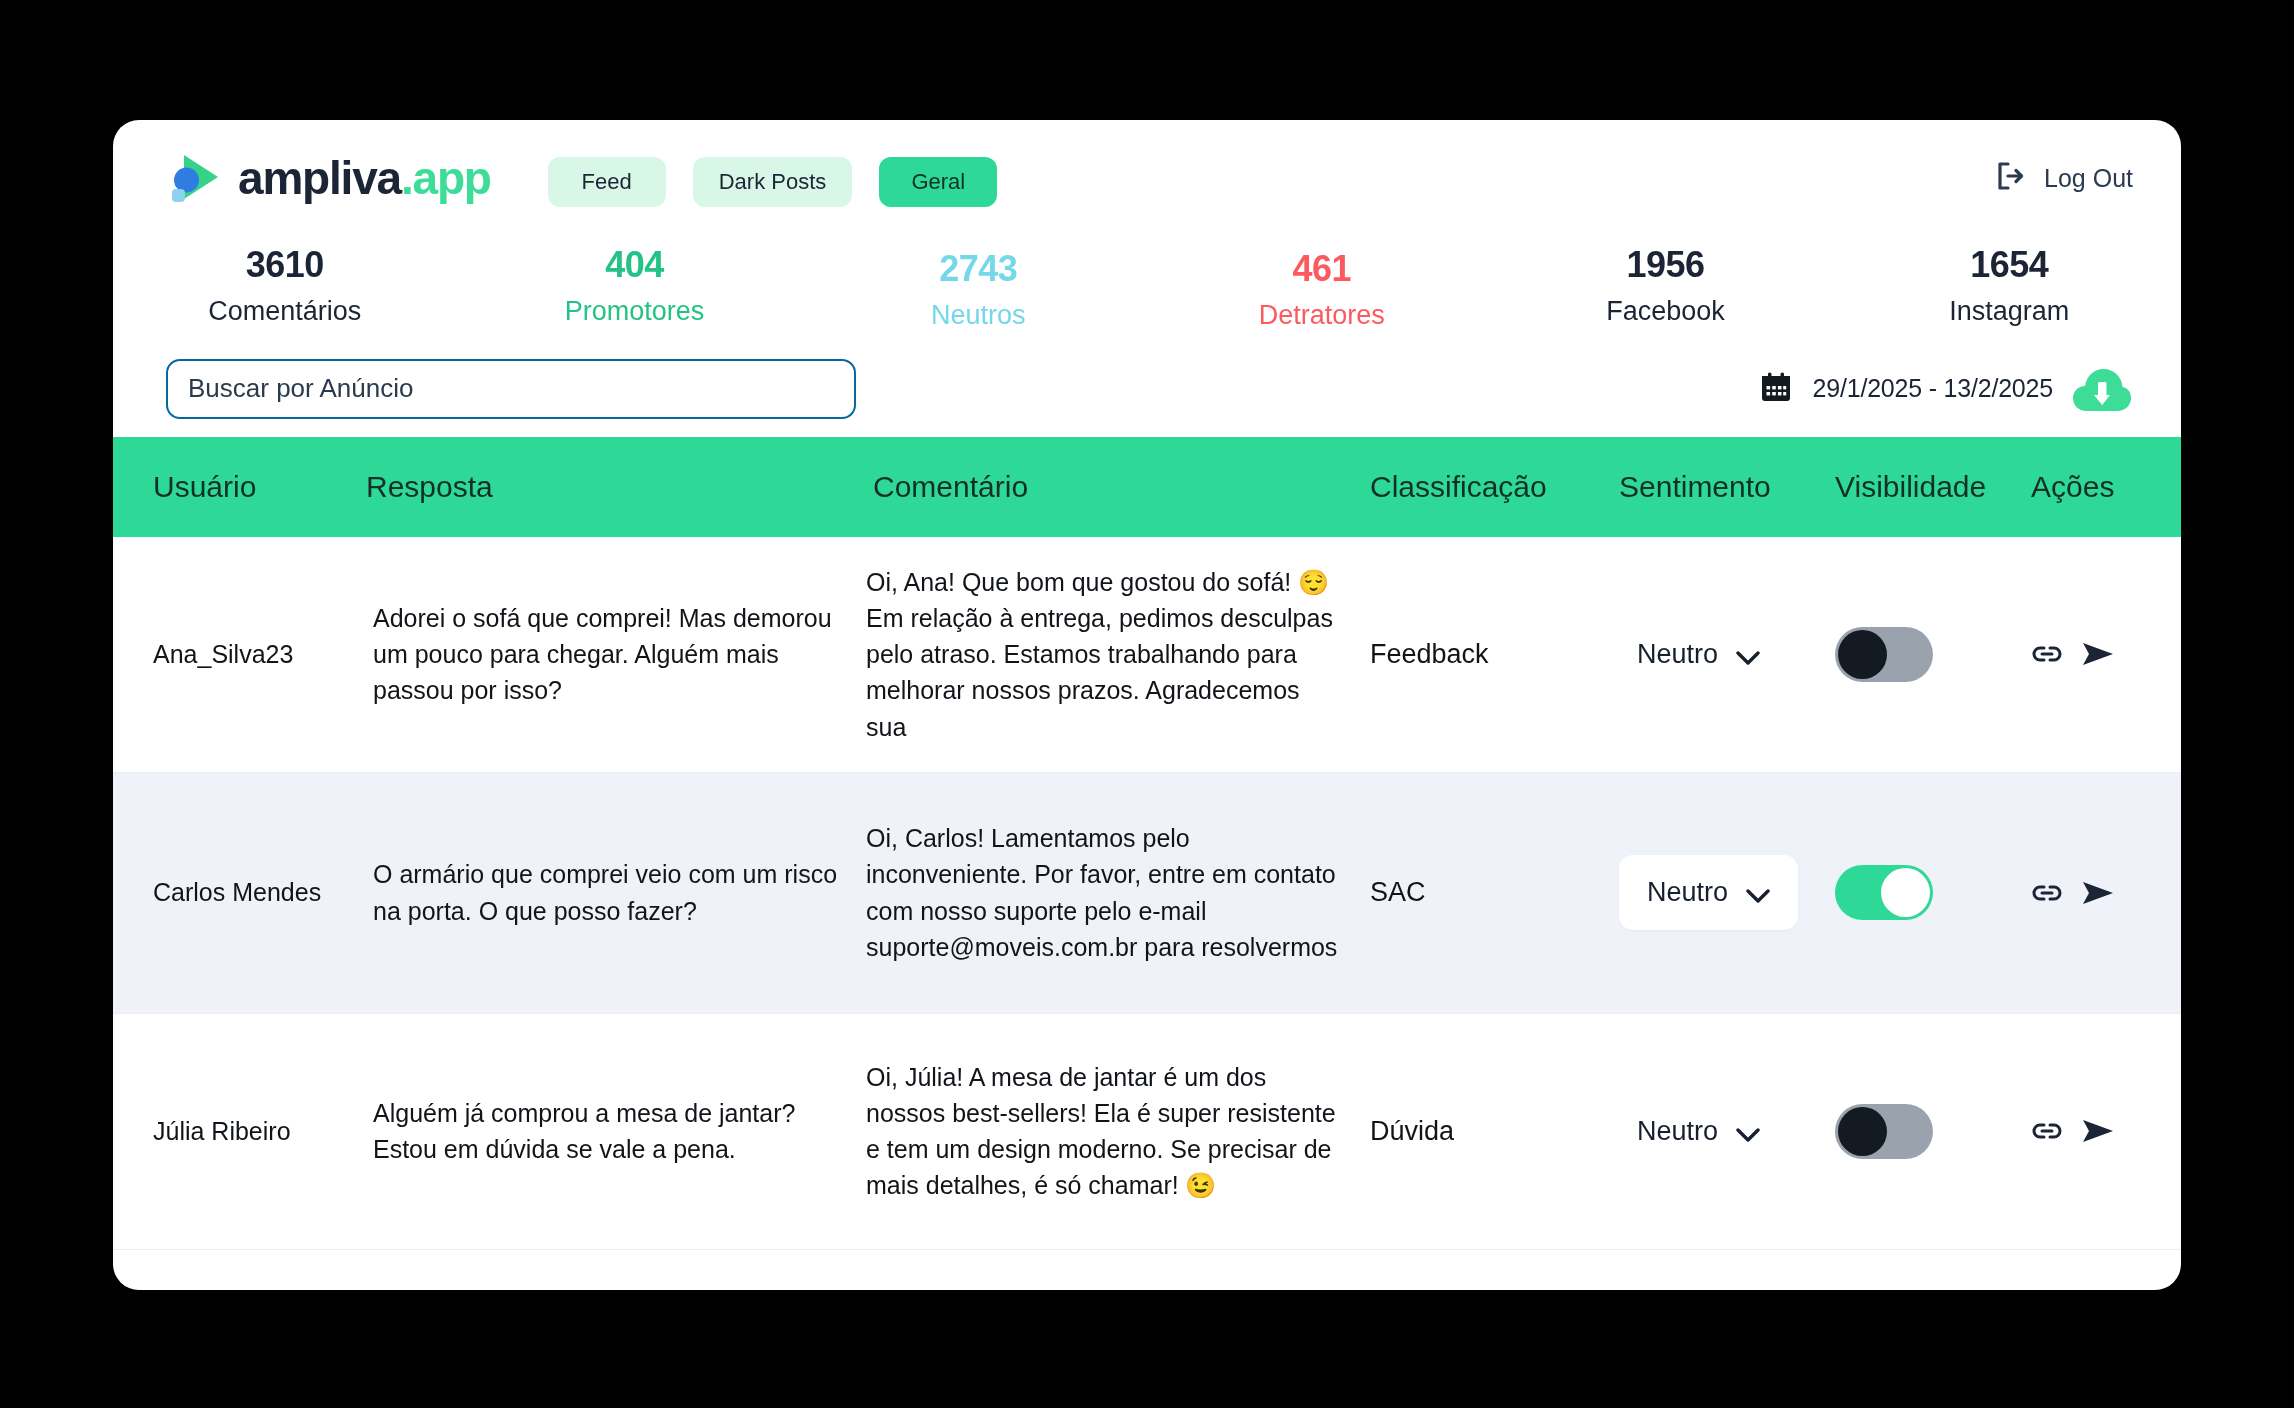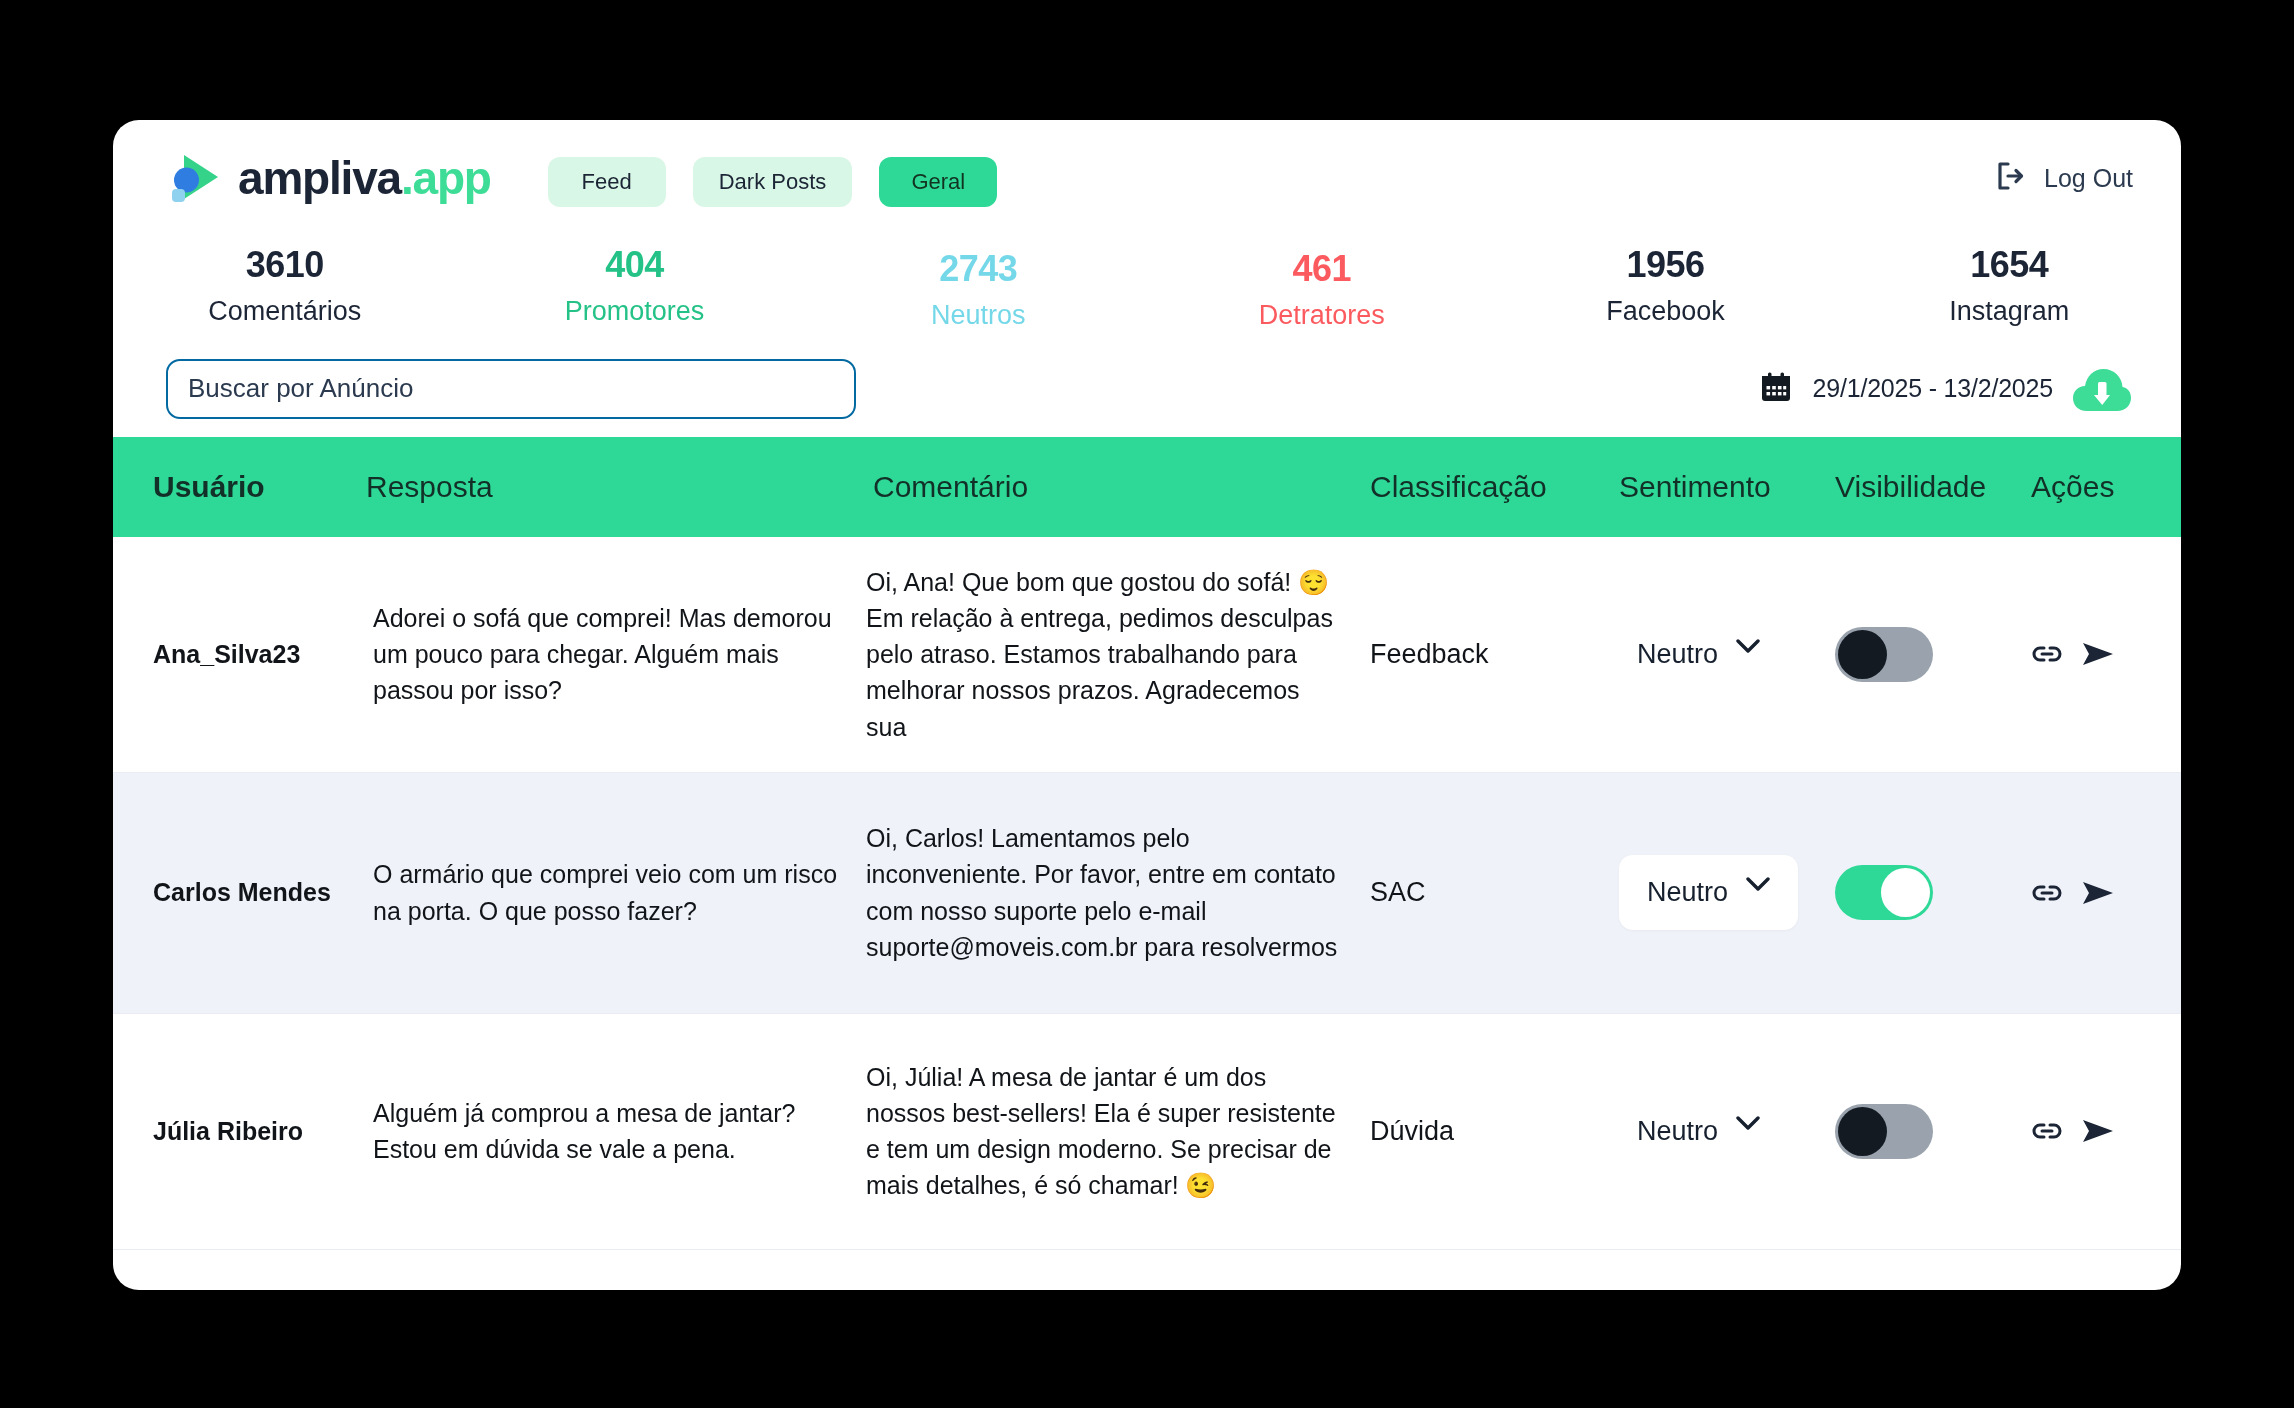--- a/index.html
+++ b/index.html
@@ -197,40 +197,40 @@
     align-items: center;
     border-bottom: 1px solid #e9edf3;
     flex: 0 0 auto;
   }
   .trow.alt { background: #eff2f8; }
   .trow.r0 { height: 235px; }
   .trow.r1 { height: 240px; }
   .trow.r2 { height: 235px; }
 
   
-  .c-user   { width: 225px; padding-left: 40px; box-sizing: border-box; font-weight: bold; }
+  .c-user   { width: 225px; padding-left: 40px; box-sizing: border-box; }
   .c-com    { width: 500px; padding-left: 35px; box-sizing: border-box; }
   .c-resp   { width: 500px; padding-left: 28px; box-sizing: border-box; }
   .c-class  { width: 255px; padding-left: 32px; box-sizing: border-box; }
   .c-sent   { width: 220px; padding-left: 26px; box-sizing: border-box; }
   .c-vis    { width: 215px; padding-left: 22px; box-sizing: border-box; }
   .c-act    { width: 150px; padding-left: 3px; box-sizing: border-box; }
 
   .cell-text {
     font-size: 25px;
     color: #111418;
     line-height: 1.45;
   }
   .user-name { font-size: 25px; color: #111418; }
   .class-text { font-size: 27px; color: #111418; }
 
   
   .sent-box {
     display: inline-flex;
-    align-items: flex-start;
+    align-items: flex-end;
     gap: 18px;
     padding: 10px 18px;
     border-radius: 14px;
     cursor: pointer;
   }
   .sent-box.boxed {
     background: #ffffff;
     padding: 22px 28px;
     box-shadow: 0 1px 3px rgba(0,0,0,0.04);
   }

